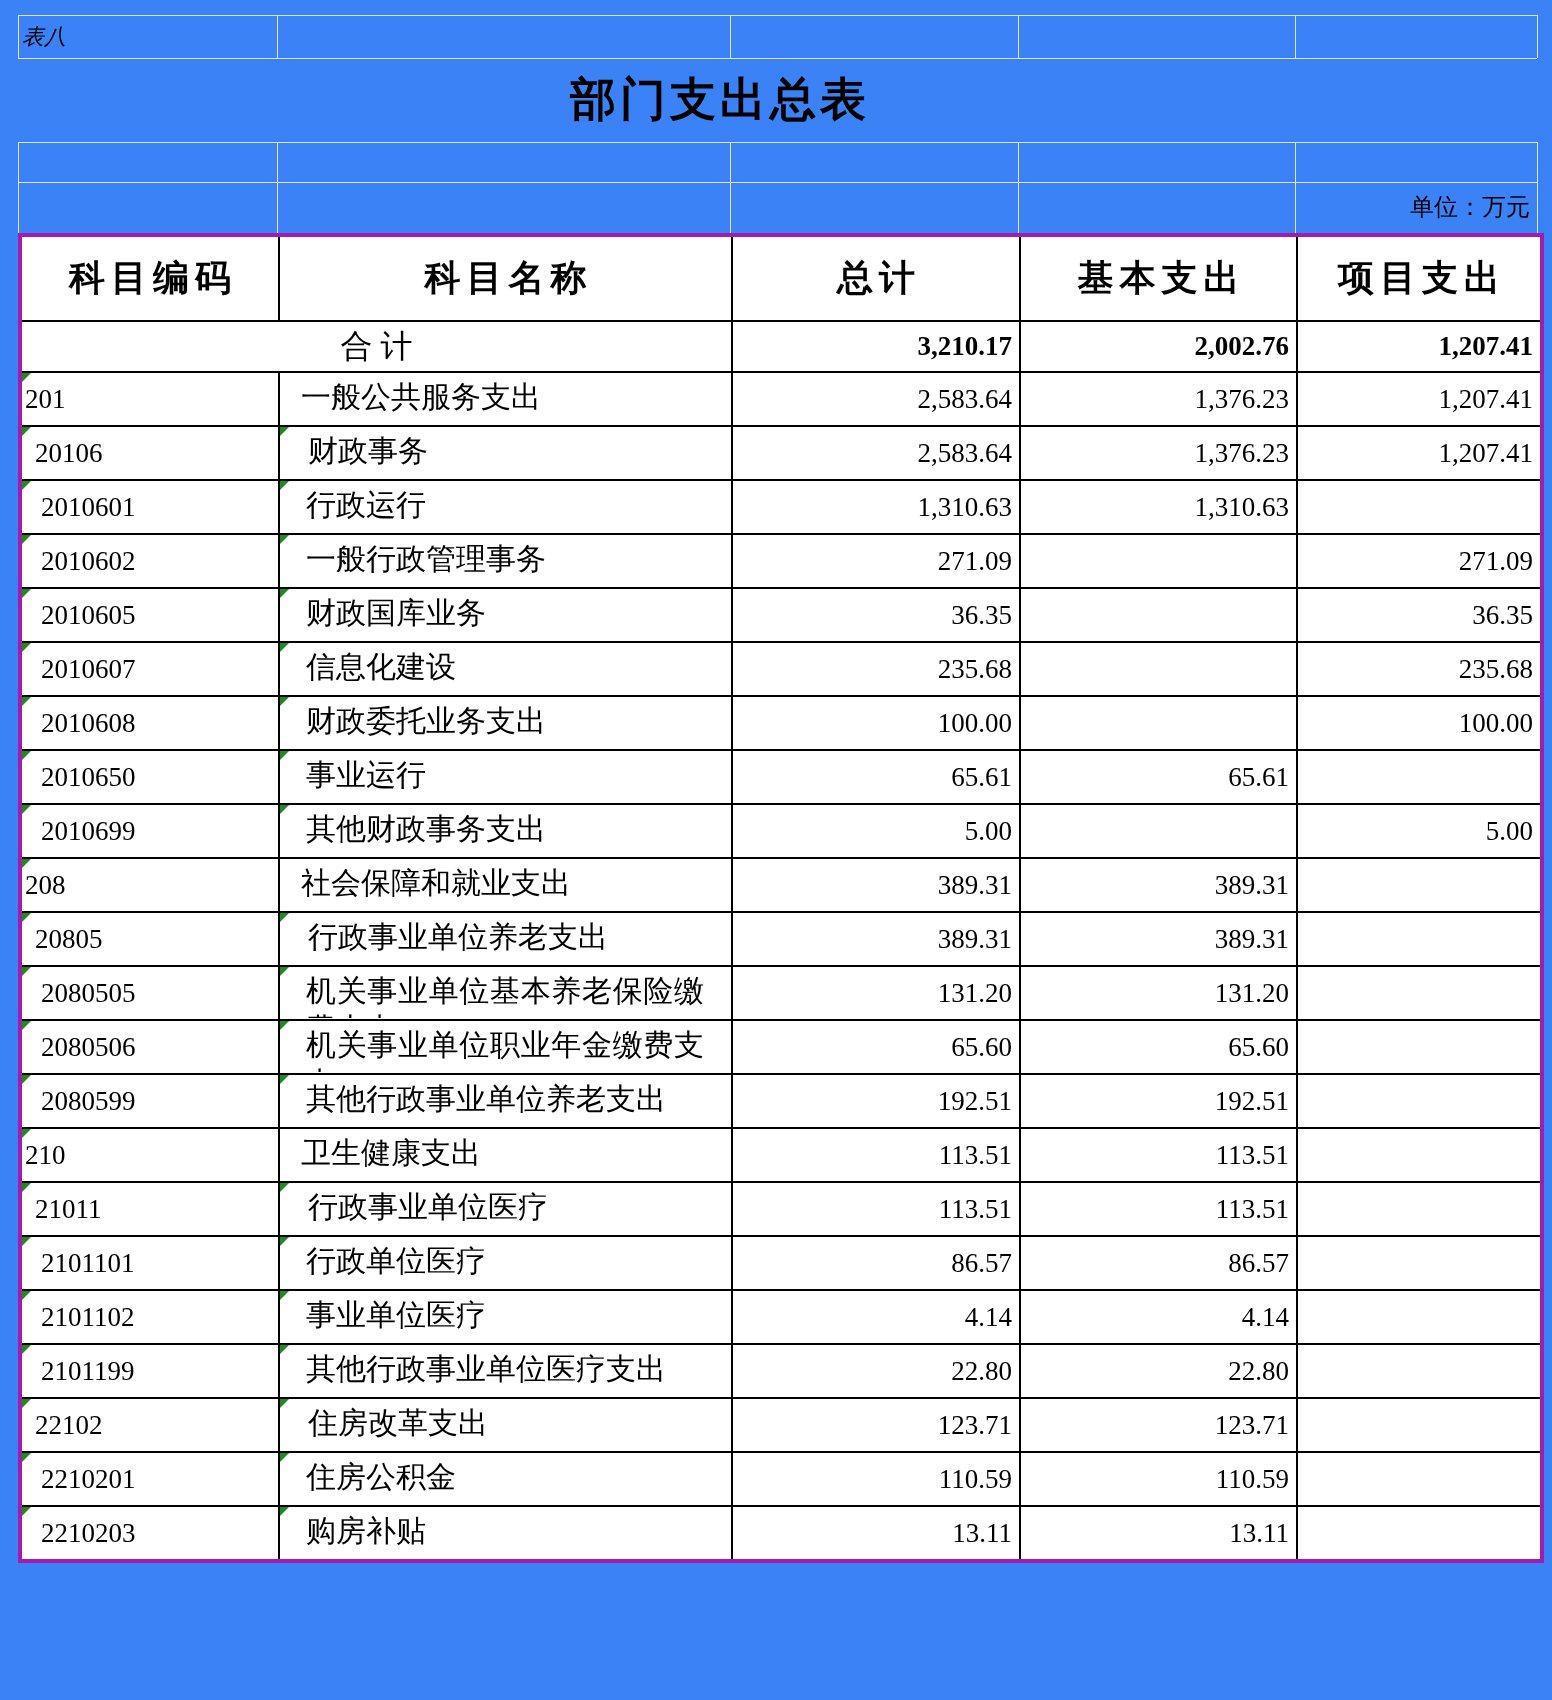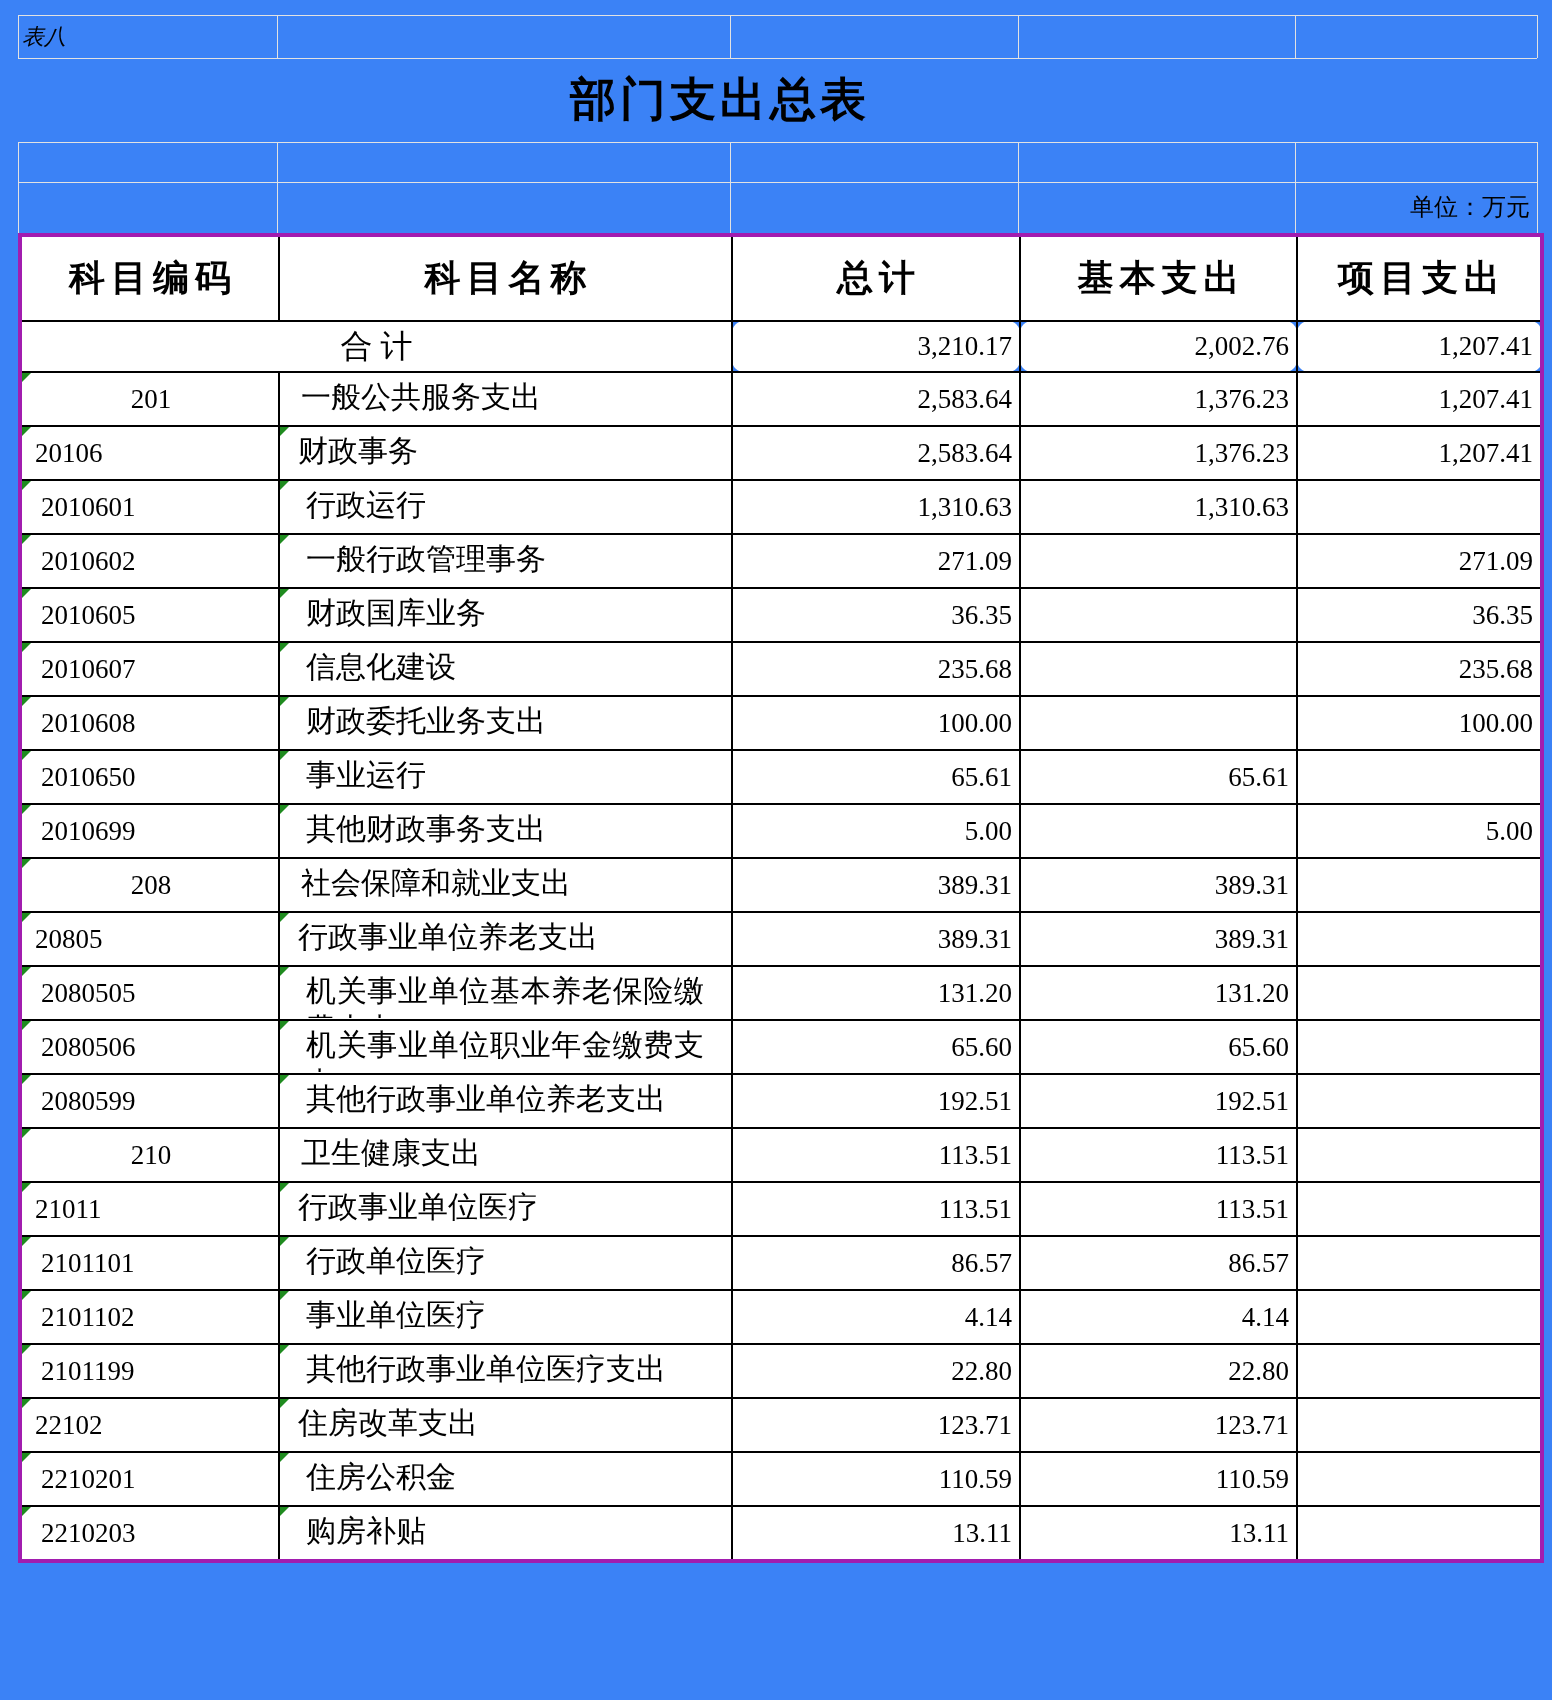--- a/index.html
+++ b/index.html
@@ -18,33 +18,33 @@
   table.main{position:absolute;left:18px;top:233px;width:1522px;table-layout:fixed;
              border-collapse:collapse;border:4px solid #a21caf;}
   table.main th, table.main td{border:2px solid #000;overflow:hidden;position:relative;
              background:#fff;}
   th{height:81px;font-family:"Liberation Sans","DejaVu Sans",sans-serif;
      font-weight:bold;font-size:36px;letter-spacing:6px;text-indent:6px;
      text-align:center;vertical-align:middle;}
   tr.data-row{height:54px;}
   tr.total-row{height:51px;}
   td.code-cell{font-size:27px;vertical-align:middle;white-space:nowrap;}
-  td.code-cell.lvl1{padding-left:3px;text-align:center;}
+  td.code-cell.lvl1{padding-left:3px;}
   td.code-cell.lvl2{padding-left:13px;}
   td.code-cell.lvl3{padding-left:19px;}
   td.name-cell{vertical-align:top;padding-right:27px;}
   td.name-cell.lvl1{padding-left:21px;}
-  td.name-cell.lvl2{padding-left:18px;}
+  td.name-cell.lvl2{padding-left:28px;}
   td.name-cell.lvl3{padding-left:26px;}
   .name-inner{height:46px;padding-top:4px;overflow:hidden;font-size:30px;line-height:38px;
               text-align:justify;text-justify:inter-character;}
   td.num{font-size:27px;text-align:right;vertical-align:middle;padding-right:7px;
          white-space:nowrap;}
   tr.total-row td.total-label{text-align:center;vertical-align:middle;font-size:32px;}
-  tr.total-row td.num{font-weight:normal;border-radius:12px;}
+  tr.total-row td.num{font-weight:bold;}
   .marker{position:absolute;top:0;left:0;width:0;height:0;
           border-top:9px solid #1f8b1f;border-right:9px solid transparent;}
 </style>
 </head>
 <body>
 
 <div class="page">
 
   <div id="topgrid">
       <div class="gl" style="left: 18px; top: 15px; width: 1519px; height: 1px;"></div>

